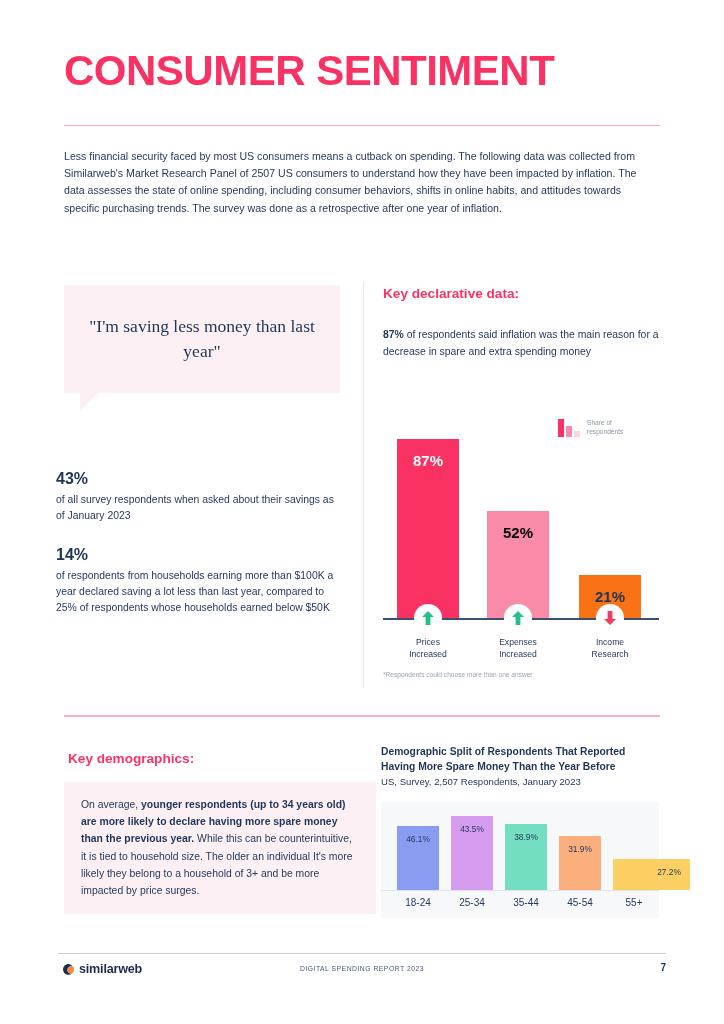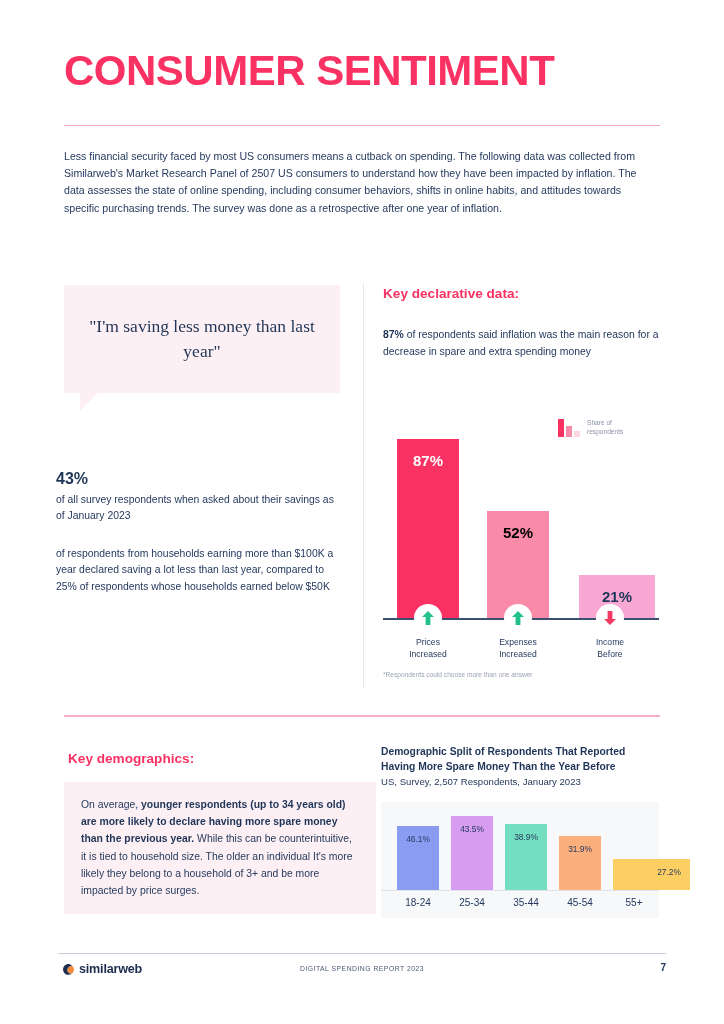--- a/index.html
+++ b/index.html
@@ -382,20 +382,21 @@
       <div class="quote-text">"I'm saving less money than last year"</div>
     </div>
     <div class="quote-tail"></div>
   </div>
 
   <div class="stat-block stat-1">
     <div class="stat-num">43%</div>
     <div class="stat-desc">of all survey respondents when asked about their savings as of January 2023</div>
   </div>
   <div class="stat-block stat-2">
+    <div class="stat-num">14%</div>
     <div class="stat-desc">of respondents from households earning more than $100K a year declared saving a lot less than last year, compared to 25% of respondents whose households earned below $50K</div>
   </div>
 
   <div class="kd-head">Key declarative data:</div>
   <div class="kd-body"><b>87%</b><span> of respondents said inflation was the main reason for a decrease in spare and extra spending money</span></div>
 
   <div class="chart1">
     <div class="chart1-plot">
       <div class="c1legend">
         <div class="c1legend-bars">
@@ -408,21 +409,21 @@
           <div>respondents</div>
         </div>
       </div>
 
       <div class="c1bar" id="c1b0" style="height: 179.22px; left: 14px; width: 62px; background: rgb(250, 50, 99);">
         <span class="c1val" style="color: rgb(255, 255, 255);">87%</span>
       </div>
       <div class="c1bar" id="c1b1" style="height: 107.12px; left: 104px; width: 62px; background: rgb(249, 139, 168);">
         <span class="c1val" style="color: #000000;">52%</span>
       </div>
-      <div class="c1bar" id="c1b2" style="height: 43.26px; left: 196px; width: 76px; background: #f9a8d4;">
+      <div class="c1bar" id="c1b2" style="height: 43.26px; left: 196px; width: 62px; background: #f97316;">
         <span class="c1val" style="color: rgb(31, 53, 88);">21%</span>
       </div>
     </div>
 
     <div class="c1-axis"></div>
 
     <div class="c1badge" id="c1g0" style="left: 31px;">
       <svg width="12" height="14" viewBox="0 0 12 14">
           <path d="M6 0 L12 6 L8.4 6 L8.4 14 L3.6 14 L3.6 6 L0 6 Z" fill="#22C08A"></path>
         </svg>
@@ -441,21 +442,21 @@
     <div class="c1lab" id="c1l0" style="left: 8px;">
       <div>Prices</div>
       <div>Increased</div>
     </div>
     <div class="c1lab" id="c1l1" style="left: 98px;">
       <div>Expenses</div>
       <div>Increased</div>
     </div>
     <div class="c1lab" id="c1l2" style="left: 190px;">
       <div>Income</div>
-      <div>Before</div>
+      <div>Research</div>
     </div>
   </div>
 
   <div class="c1foot">*Respondents could choose more than one answer</div>
 
   <div class="rule-mid"></div>
 
   <div class="kdemo-head">Key demographics:</div>
   <div class="kdemo-box">
     <div class="kdemo-text"><span>On average, </span><b>younger respondents (up to 34 years old) are more likely to declare having more spare money than the previous year.</b><span> While this can be counterintuitive, it is tied to household size. The older an individual It's more likely they belong to a household of 3+ and be more impacted by price surges.</span></div>

